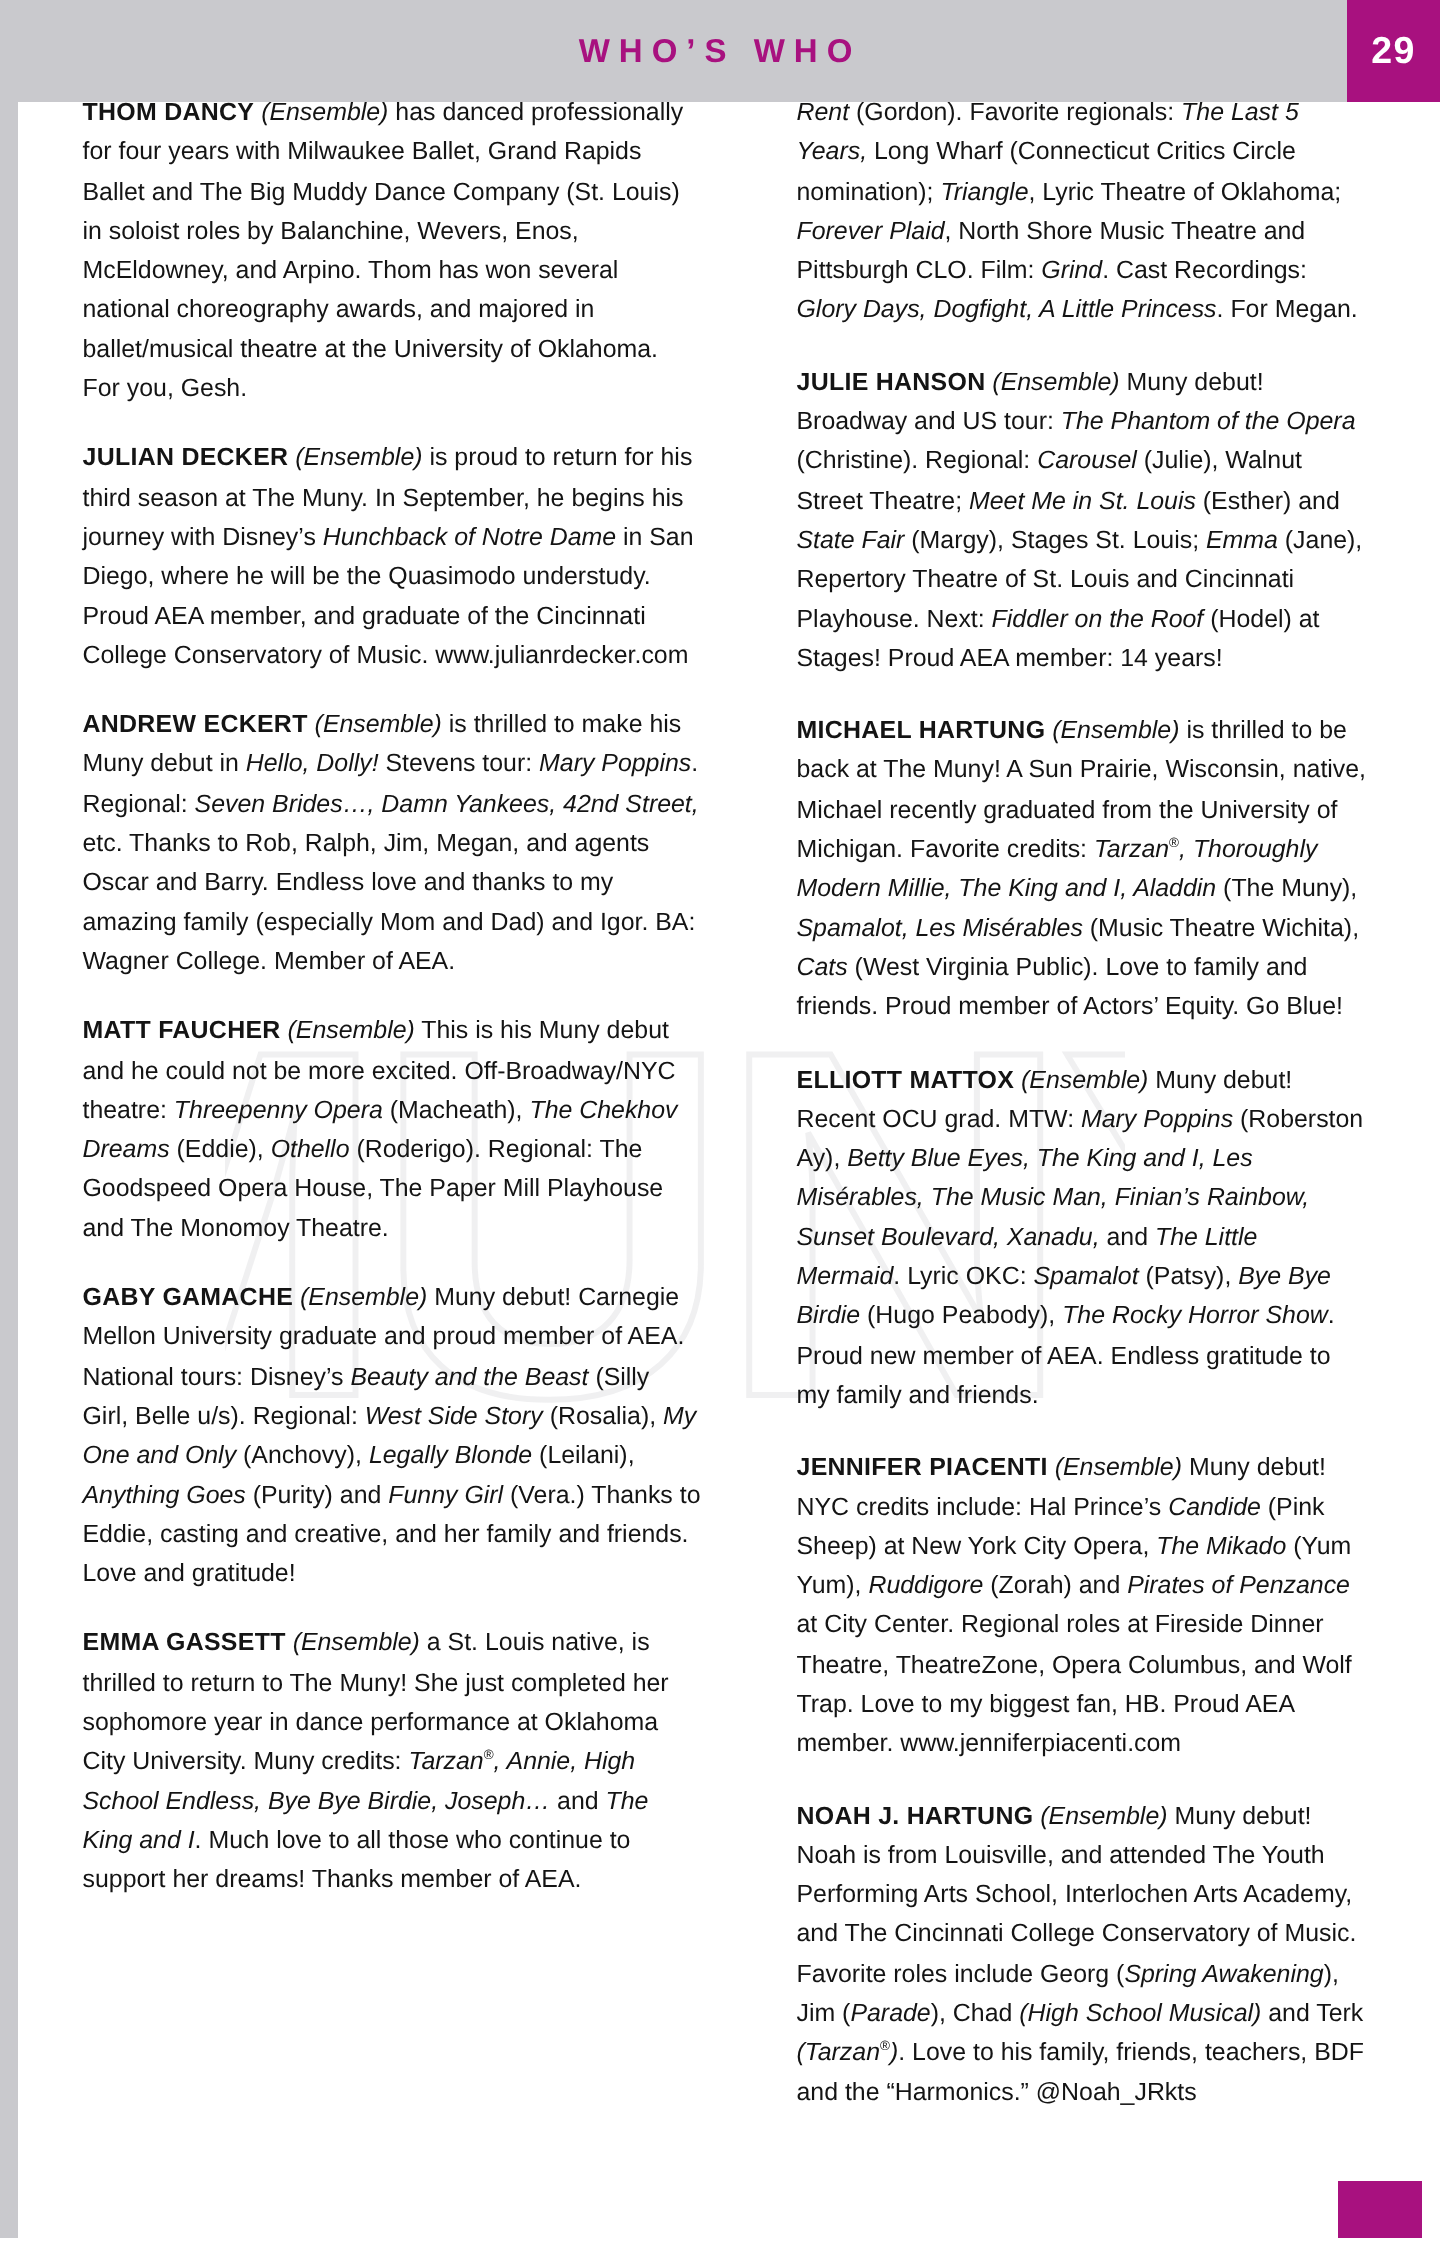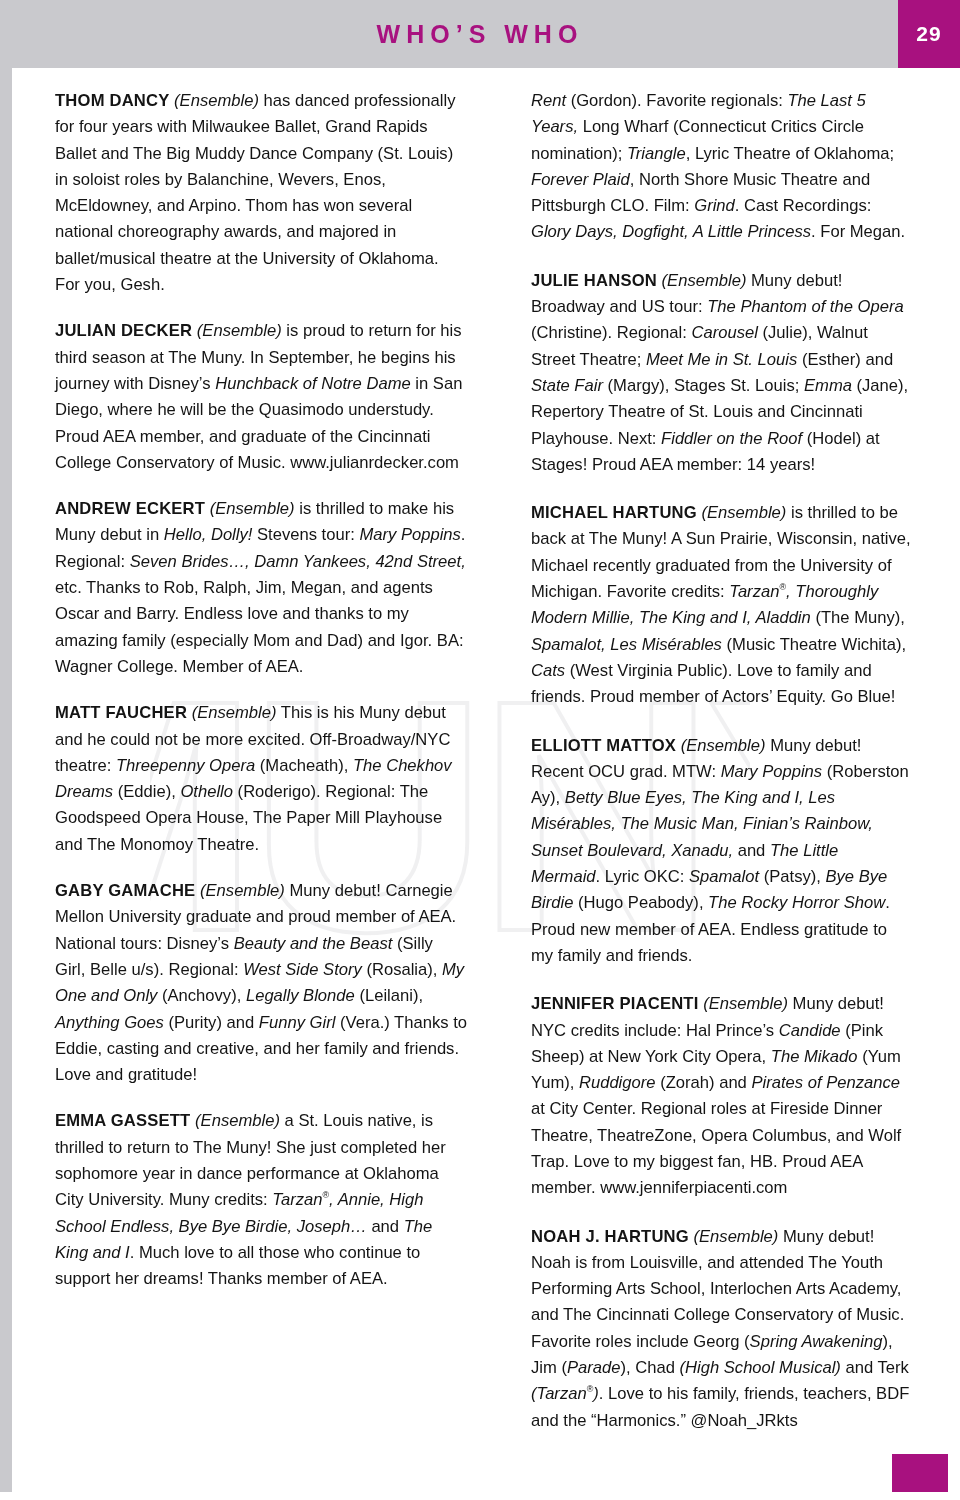--- a/index.html
+++ b/index.html
@@ -31,37 +31,37 @@
     position: absolute;
     left: 0; top: 0;
     width: 960px; height: 68px;
     background: #c9c9cd;
     display: flex;
     align-items: center;
     justify-content: center;
   }
   .header-title {
     color: #a8117f;
-    font-size: 25px;
+    font-size: 22px;
     font-weight: bold;
     letter-spacing: 6px;
     font-family: "Liberation Sans", sans-serif;
   }
   .page-number-box {
     position: absolute;
     right: 0; top: 0;
     width: 62px; height: 68px;
     background: #a8117f;
     display: flex;
     align-items: center;
     justify-content: center;
   }
   .page-number {
     color: #ffffff;
-    font-size: 21px;
+    font-size: 25px;
     font-weight: bold;
     letter-spacing: 1px;
   }
   
   .footer-accent {
     position: absolute;
     right: 12px; bottom: 0;
     width: 56px; height: 46px;
     background: #a8117f;
   }
@@ -79,21 +79,21 @@
     width: 600px;
     height: 520px;
     pointer-events: none;
     opacity: 0.42;
   }
   .watermark svg { display: block; }
   
   .content {
     position: absolute;
     left: 55px;
-    top: 88px;
+    top: 62px;
     width: 856px;
     display: flex;
     gap: 32px;
   }
   .col {
     width: 412px;
   }
   .bio {
     font-size: 16.6px;
     line-height: 1.585;

